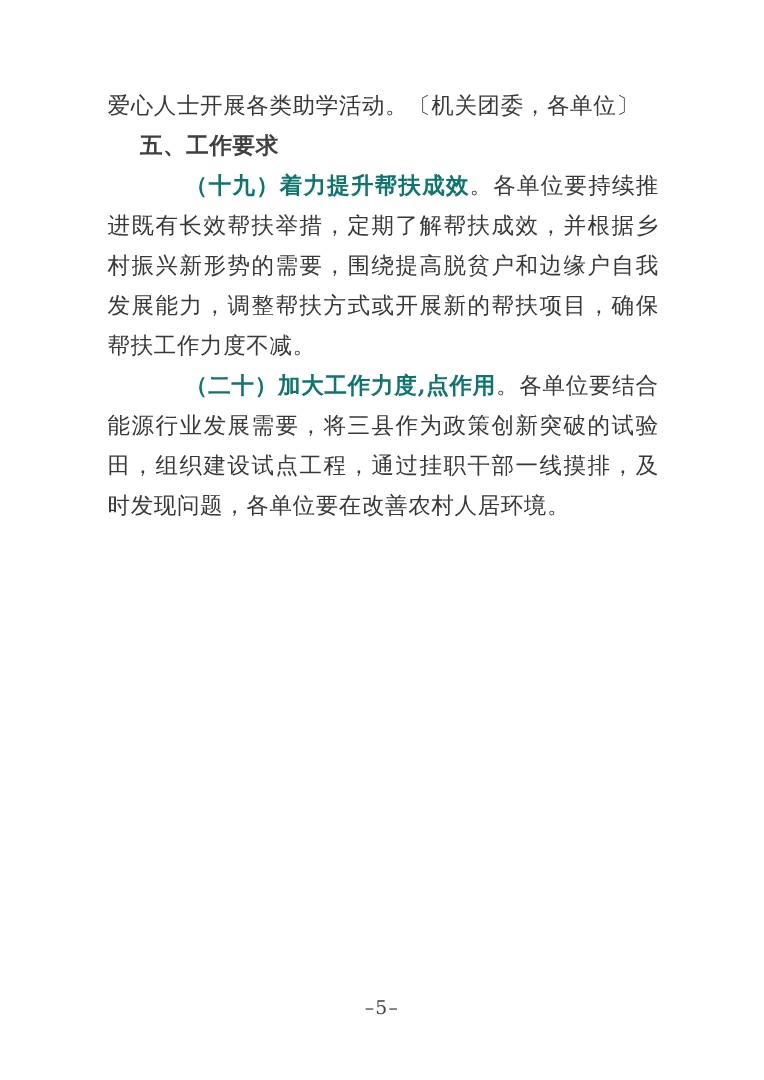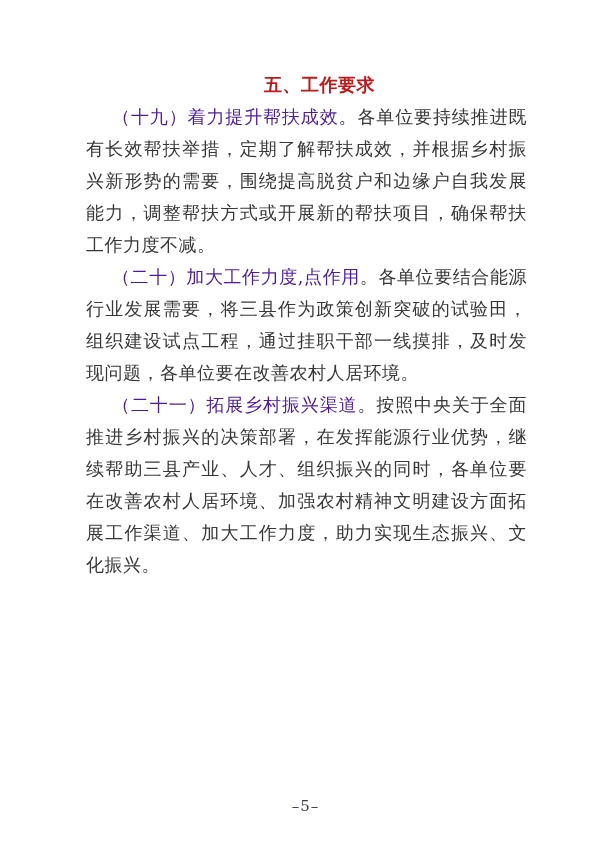--- a/index.html
+++ b/index.html
@@ -29,55 +29,56 @@
   .content p {
     margin: 0;
     padding: 0;
   }
   .intro-line {
     text-align: left;
   }
   .section-heading {
     font-family: "DejaVu Sans", "Liberation Sans", sans-serif;
     font-weight: bold;
-    color: #b91c1c;
+    color: #404040;
     text-indent: 26px;
-    text-align: center;
+    text-align: left;
   }
   .para {
     text-indent: 26px;
   }
   .para .lead {
-    font-weight: normal;
-    color: #4c1d95;
+    font-weight: bold;
+    color: #0f766e;
+    margin-left: 36px;
   }
   .footer {
     position: absolute;
     left: 0;
     top: 796px;
     width: 100%;
     text-align: center;
     font-size: 15px;
     line-height: 20px;
     letter-spacing: 1px;
     color: #3a3f4a;
     font-family: "DejaVu Serif", "Liberation Serif", serif;
   }
 </style>
 </head>
 <body>
 
 <div class="page">
   <div class="content">
 
+    <p class="intro-line">爱心人士开展各类助学活动。〔机关团委，各单位〕</p>
 
     <p class="section-heading">五、工作要求</p>
 
     <p class="para"><span class="lead">（十九）着力提升帮扶成效</span><span>。各单位要持续推进既有长效帮扶举措，定期了解帮扶成效，并根据乡村振兴新形势的需要，围绕提高脱贫户和边缘户自我发展能力，调整帮扶方式或开展新的帮扶项目，确保帮扶工作力度不减。</span></p>
 
     <p class="para"><span class="lead">（二十）加大工作力度,点作用</span><span>。各单位要结合能源行业发展需要，将三县作为政策创新突破的试验田，组织建设试点工程，通过挂职干部一线摸排，及时发现问题，各单位要在改善农村人居环境。</span></p>
 
-    <p class="para"><span class="lead">（二十一）拓展乡村振兴渠道</span><span>。按照中央关于全面推进乡村振兴的决策部署，在发挥能源行业优势，继续帮助三县产业、人才、组织振兴的同时，各单位要在改善农村人居环境、加强农村精神文明建设方面拓展工作渠道、加大工作力度，助力实现生态振兴、文化振兴。</span></p>
 
   </div>
 
   <div class="footer">–5–</div>
 </div>
 
 </body></html>

